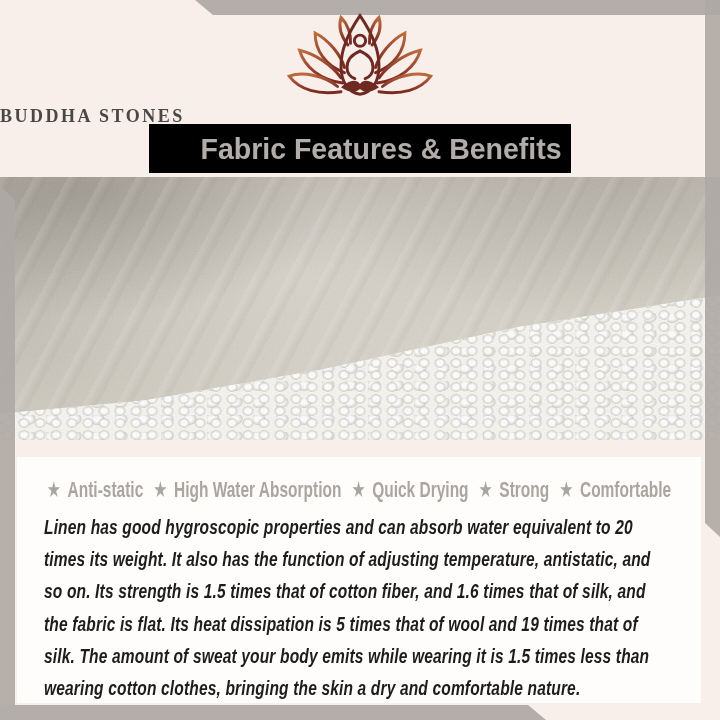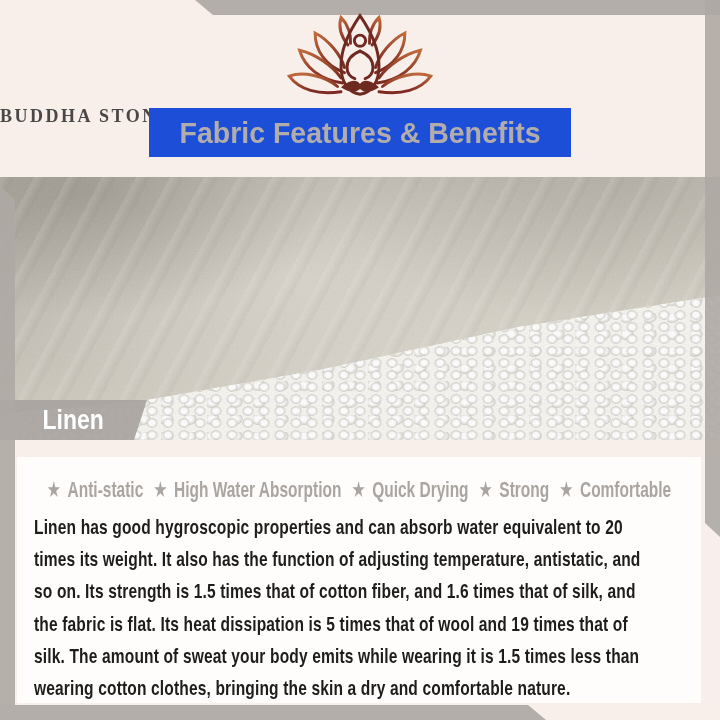--- a/index.html
+++ b/index.html
@@ -15,22 +15,22 @@
   }
   
   .logo-wrap{position:absolute;left:0;top:12px;width:720px;}
   .logo-wrap svg{display:block;margin:0 auto;}
   .brand-name{
     margin-top:2px;font-family:"Liberation Serif",serif;font-weight:700;
     font-size:18px;letter-spacing:2.5px;color:#4a4846;
   }
   
   .banner{
-    position:absolute;left:149px;top:108px;width:422px;height:49px;
-    background:#1d4ed8;display:flex;align-items:center;justify-content:center;
+    position:absolute;left:149px;top:124px;width:422px;height:49px;
+    background:#000000;display:flex;align-items:center;justify-content:flex-end;
   }
   .banner .title{
     font-weight:700;font-size:30px;color:#b2adaa;white-space:nowrap;
     transform:scaleX(0.95);
   }
   
   .photo{
     position:absolute;left:0;top:177px;width:720px;height:263px;overflow:hidden;
     background:
       radial-gradient(420px 200px at 12% 6%, rgba(128,123,114,0.45), transparent 62%),
@@ -92,21 +92,21 @@
     white-space:nowrap;transform:scaleX(0.72);transform-origin:50% 50%;
   }
   .feature-item{display:flex;align-items:center;margin:0 7px;}
   .feature-item .star{
     font-family:"DejaVu Sans",sans-serif;font-size:22px;color:#aaa5a0;
     margin-right:9px;line-height:28px;
   }
   .feature-item .lbl{
     font-weight:700;font-size:21.5px;color:#aaa5a0;line-height:28px;
   }
-  .description{margin-top:7px;padding-left:17px;}
+  .description{margin-top:7px;padding-left:27px;font-style:italic;}
   .description .line{
     white-space:nowrap;font-weight:700;font-size:21px;line-height:32.2px;
     color:#1e1d1b;letter-spacing:0.2px;
     transform:scaleX(0.74);transform-origin:0 50%;
   }
 </style>
 </head>
 <body>
 
 <div class="page">
@@ -154,23 +154,20 @@
   <div class="photo">
     <div class="creases"></div>
     <div class="fold"></div>
     <svg class="noise" width="720" height="263">
       <filter id="noiseF">
         <feTurbulence type="fractalNoise" baseFrequency="0.9" numOctaves="2"></feTurbulence>
         <feColorMatrix type="saturate" values="0"></feColorMatrix>
       </filter>
       <rect width="720" height="263" filter="url(#noiseF)"></rect>
     </svg>
-    <div class="linen-label">
-      <span class="txt">Linen</span>
-    </div>
   </div>
 
   <div class="left-ribbon"></div>
   <div class="right-ribbon"></div>
   <div class="bottom-ribbon"></div>
 
   <div class="card">
     <div class="features-row">
       <div class="feature-item">
         <span class="star">★</span>

